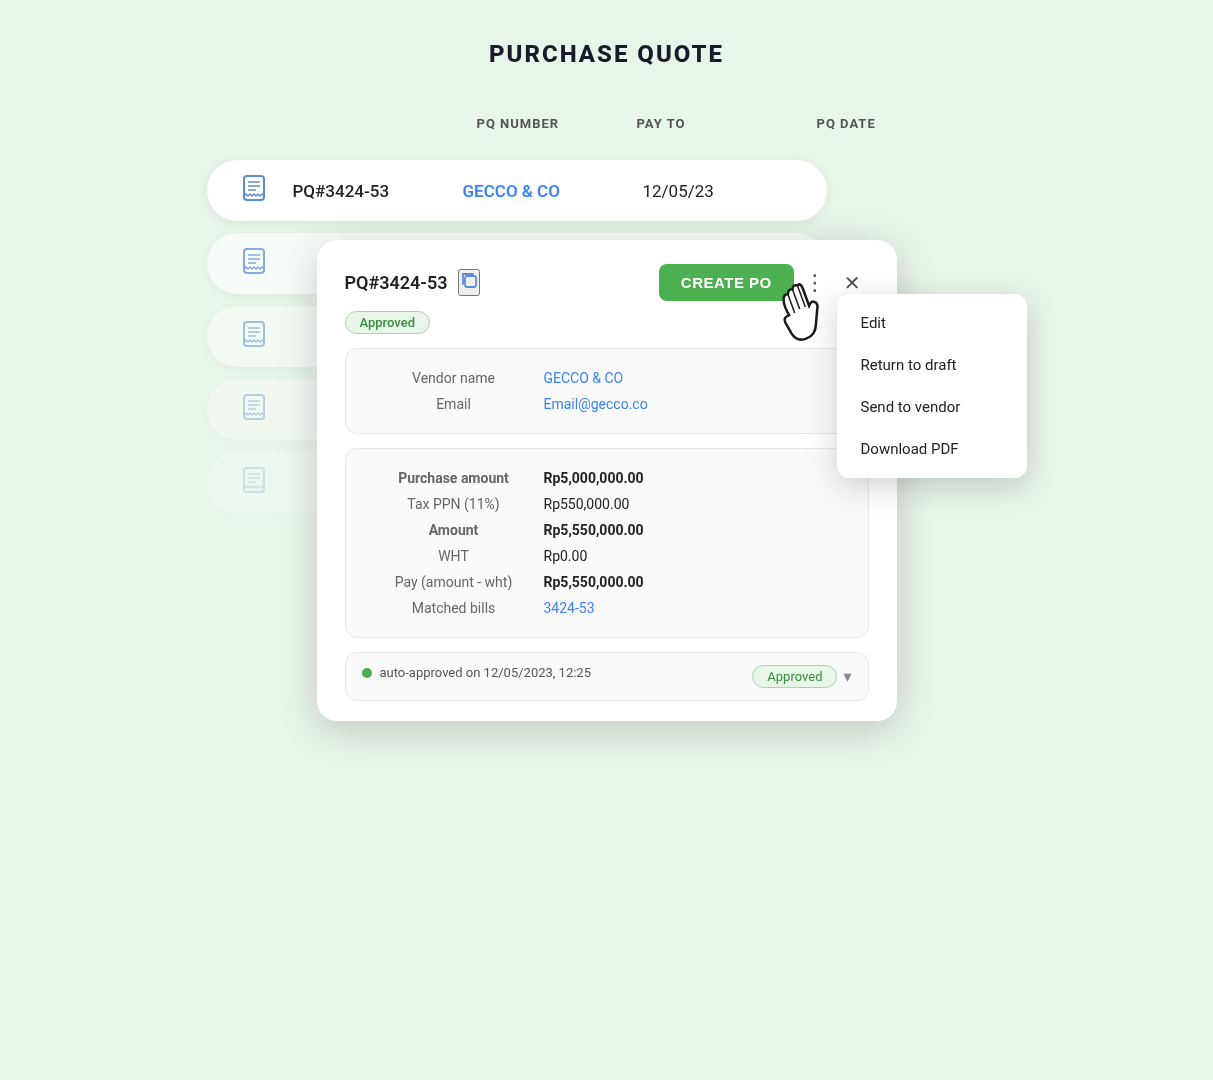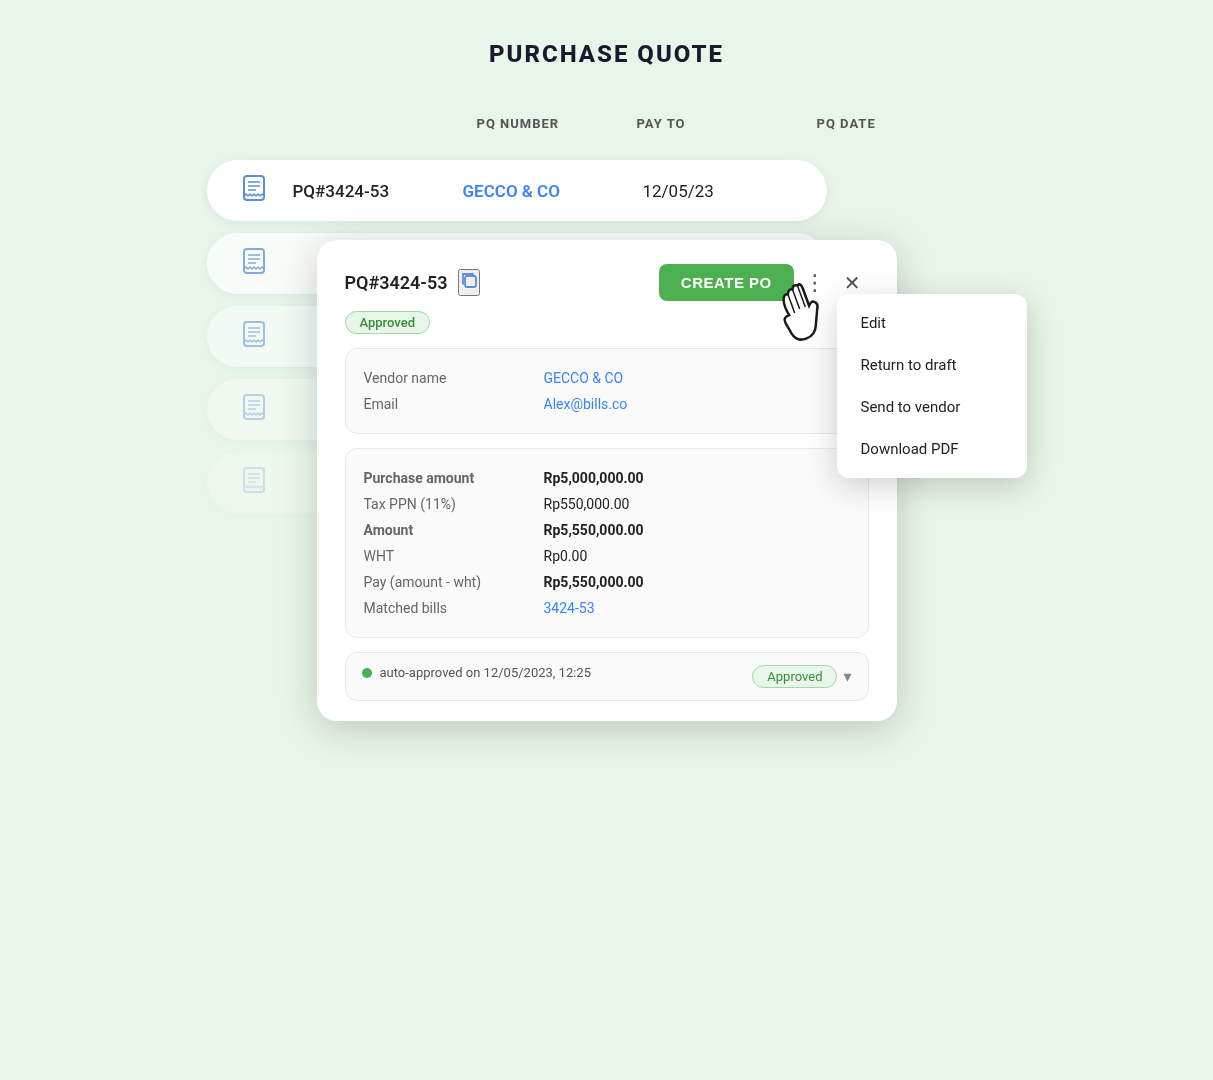--- a/index.html
+++ b/index.html
@@ -203,20 +203,21 @@
     .info-row {
       display: flex;
       align-items: center;
       padding: 5px 0;
       font-size: 14px;
     }
     .info-label {
       color: #666;
       width: 180px;
       font-weight: 400;
+      text-align: center;
     }
     .info-value {
       color: #222;
       font-weight: 400;
     }
     .info-value.blue { color: #3b82f6; }
     .info-value.bold { font-weight: 700; }
 
     
     .approval-footer {
@@ -386,21 +387,21 @@
     
 
     
     <div class="info-section">
       <div class="info-row">
         <span class="info-label">Vendor name</span>
         <span class="info-value blue">GECCO &amp; CO</span>
       </div>
       <div class="info-row">
         <span class="info-label">Email</span>
-        <span class="info-value blue">Alex@bills.co</span>
+        <span class="info-value blue">Email@gecco.co</span>
       </div>
     </div>
 
     
     <div class="info-section">
       <div class="info-row">
         <span class="info-label bold" style="font-weight:700">Purchase amount</span>
         <span class="info-value bold">Rp5,000,000.00</span>
       </div>
       <div class="info-row">

